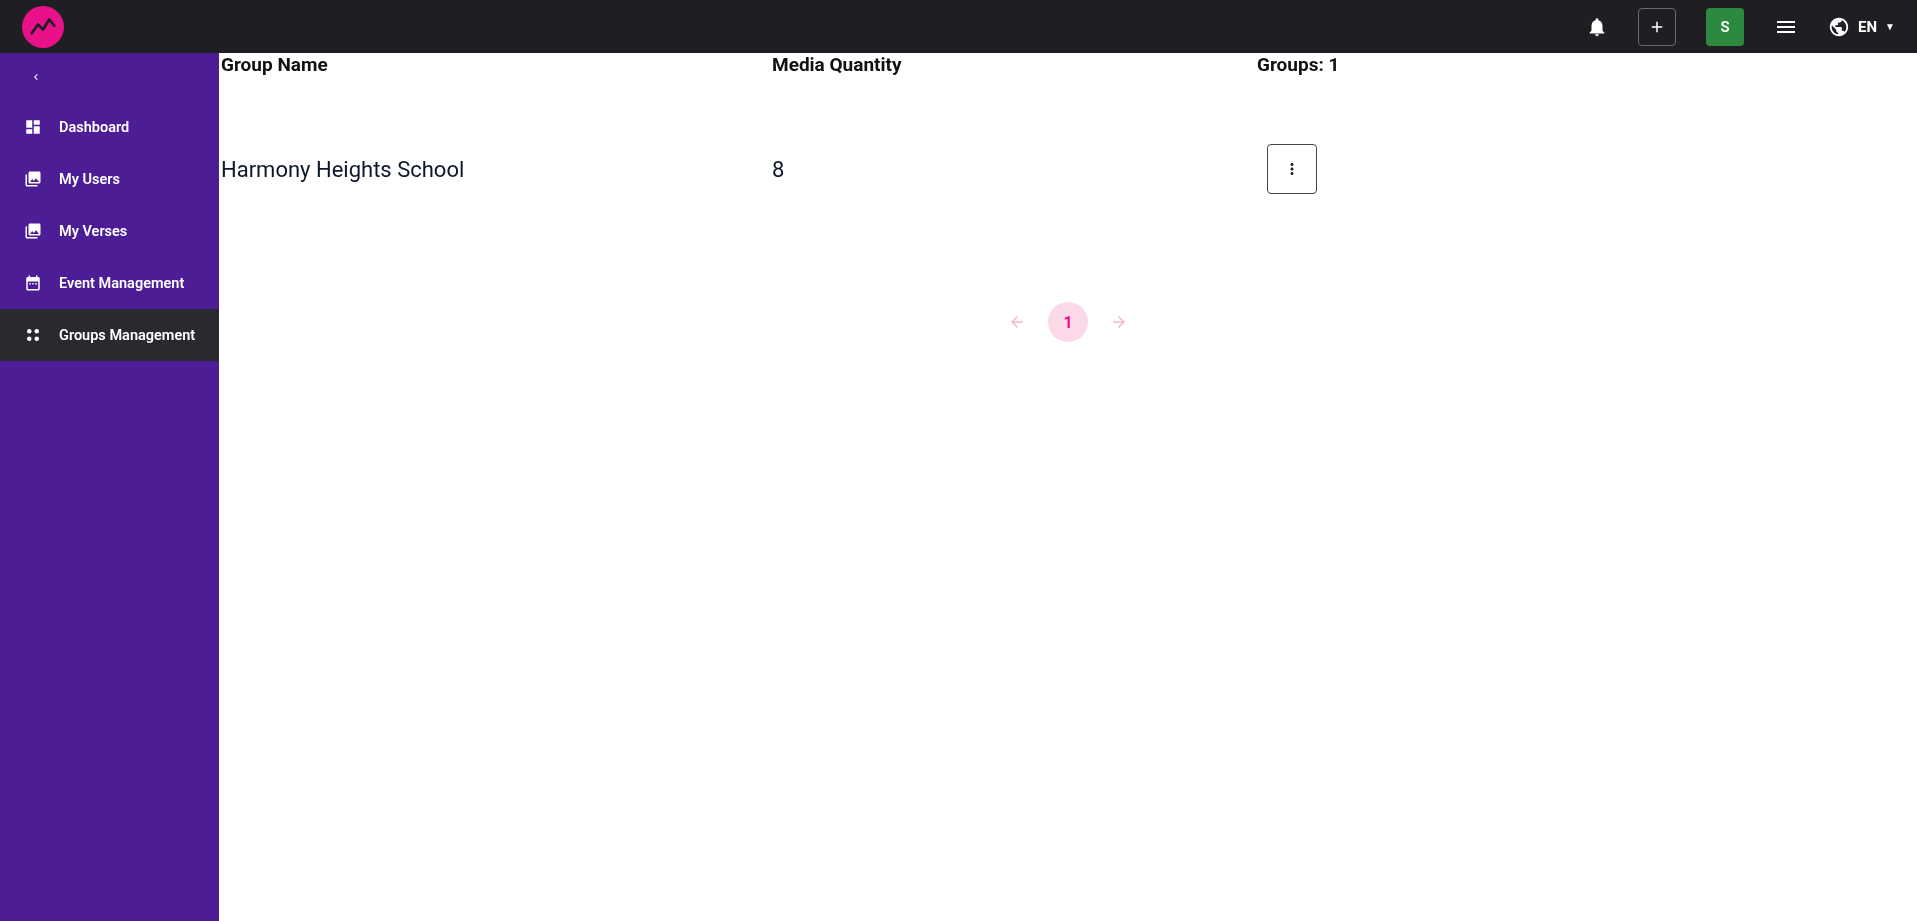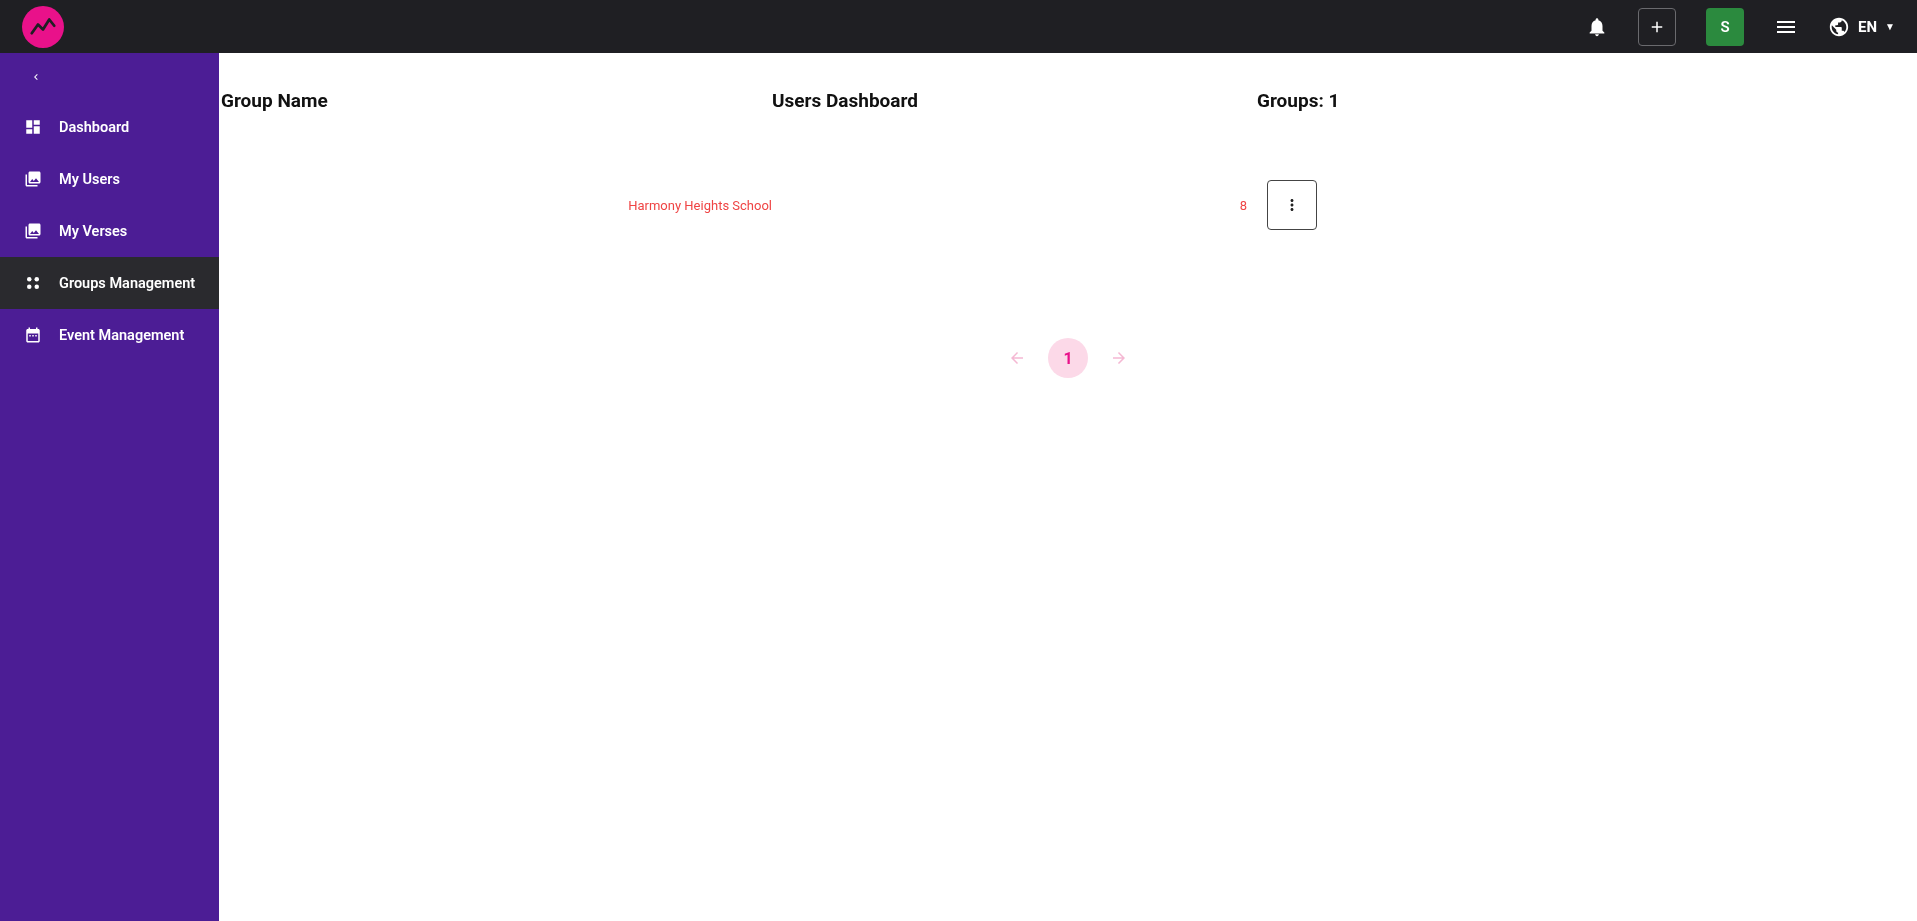--- a/index.html
+++ b/index.html
@@ -101,40 +101,38 @@
   .search-box svg { width: 20px; height: 20px; fill: #555; margin-right: 14px; }
   .search-input {
     flex: 1;
     border: none; outline: none;
     font-size: 16px;
     color: #333;
   }
   .search-input::placeholder { color: #9a9a9a; }
 
   .table-area {
-    margin-top: 36px;
   }
   .table-header {
     display: flex;
     padding: 0 0 0 0;
     font-size: 19px;
     font-weight: 700;
     color: #111;
   }
   .col-name { flex: 0 0 553px; padding-left: 2px; }
   .col-users { flex: 0 0 485px; }
   .col-groups { flex: 1; text-align: left; }
 
   .table-row {
     display: flex;
     align-items: center;
     margin-top: 68px;
-    font-size: 13px;
-    color: #ef4444;
-    text-align: right;
+    font-size: 22px;
+    color: #0f172a;
   }
   .cell-name { flex: 0 0 553px; padding-left: 2px; }
   .cell-users { flex: 0 0 475px; }
   .cell-actions { flex: 1; display: flex; }
   .more-btn {
     width: 50px; height: 50px;
     border: 1px solid #444;
     border-radius: 4px;
     display: flex; align-items: center; justify-content: center;
     cursor: pointer;
@@ -223,47 +221,47 @@
       <span>My Users</span>
     </div>
     <div class="nav-item">
       <span class="nav-icon">
           <svg viewBox="0 0 24 24">
             <path d="M22 16V4c0-1.1-.9-2-2-2H8c-1.1 0-2 .9-2 2v12c0 1.1.9 2 2 2h12c1.1 0 2-.9 2-2zm-11-4 2.03 2.71L16 11l4 5H8l3-4zM2 6v14c0 1.1.9 2 2 2h14v-2H4V6H2z"></path>
           </svg>
         </span>
       <span>My Verses</span>
     </div>
+    <div class="nav-item">
+      <span class="nav-icon">
+          <svg viewBox="0 0 24 24">
+            <path d="M19 4h-1V2h-2v2H8V2H6v2H5c-1.11 0-2 .9-2 2v14c0 1.1.89 2 2 2h14c1.1 0 2-.9 2-2V6c0-1.1-.9-2-2-2zm0 16H5V10h14v10zM9 14H7v-2h2v2zm4 0h-2v-2h2v2zm4 0h-2v-2h2v2z"></path>
+          </svg>
+        </span>
+      <span>Event Management</span>
+    </div>
     <div class="nav-item active">
       <span class="nav-icon">
           <svg viewBox="0 0 24 24">
             <circle cx="7" cy="7" r="3"></circle>
             <circle cx="17" cy="7" r="3"></circle>
             <circle cx="7" cy="17" r="3"></circle>
             <circle cx="17" cy="17" r="3"></circle>
           </svg>
         </span>
       <span>Groups Management</span>
     </div>
-    <div class="nav-item">
-      <span class="nav-icon">
-          <svg viewBox="0 0 24 24">
-            <path d="M19 4h-1V2h-2v2H8V2H6v2H5c-1.11 0-2 .9-2 2v14c0 1.1.89 2 2 2h14c1.1 0 2-.9 2-2V6c0-1.1-.9-2-2-2zm0 16H5V10h14v10zM9 14H7v-2h2v2zm4 0h-2v-2h2v2zm4 0h-2v-2h2v2z"></path>
-          </svg>
-        </span>
-      <span>Event Management</span>
-    </div>
   </div>
 
   <div class="main">
 
     <div class="table-area">
       <div class="table-header">
         <div class="col-name">Group Name</div>
-        <div class="col-users">Users Dashboard</div>
+        <div class="col-users">Media Quantity</div>
         <div class="col-groups">Groups: 1</div>
       </div>
 
       <div class="table-row">
         <div class="cell-name">Harmony Heights School</div>
         <div class="cell-users">8</div>
         <div class="cell-actions">
           <div class="more-btn">
             <svg viewBox="0 0 24 24">
                 <path d="M12 8c1.1 0 2-.9 2-2s-.9-2-2-2-2 .9-2 2 .9 2 2 2zm0 2c-1.1 0-2 .9-2 2s.9 2 2 2 2-.9 2-2-.9-2-2-2zm0 6c-1.1 0-2 .9-2 2s.9 2 2 2 2-.9 2-2-.9-2-2-2z"></path>

